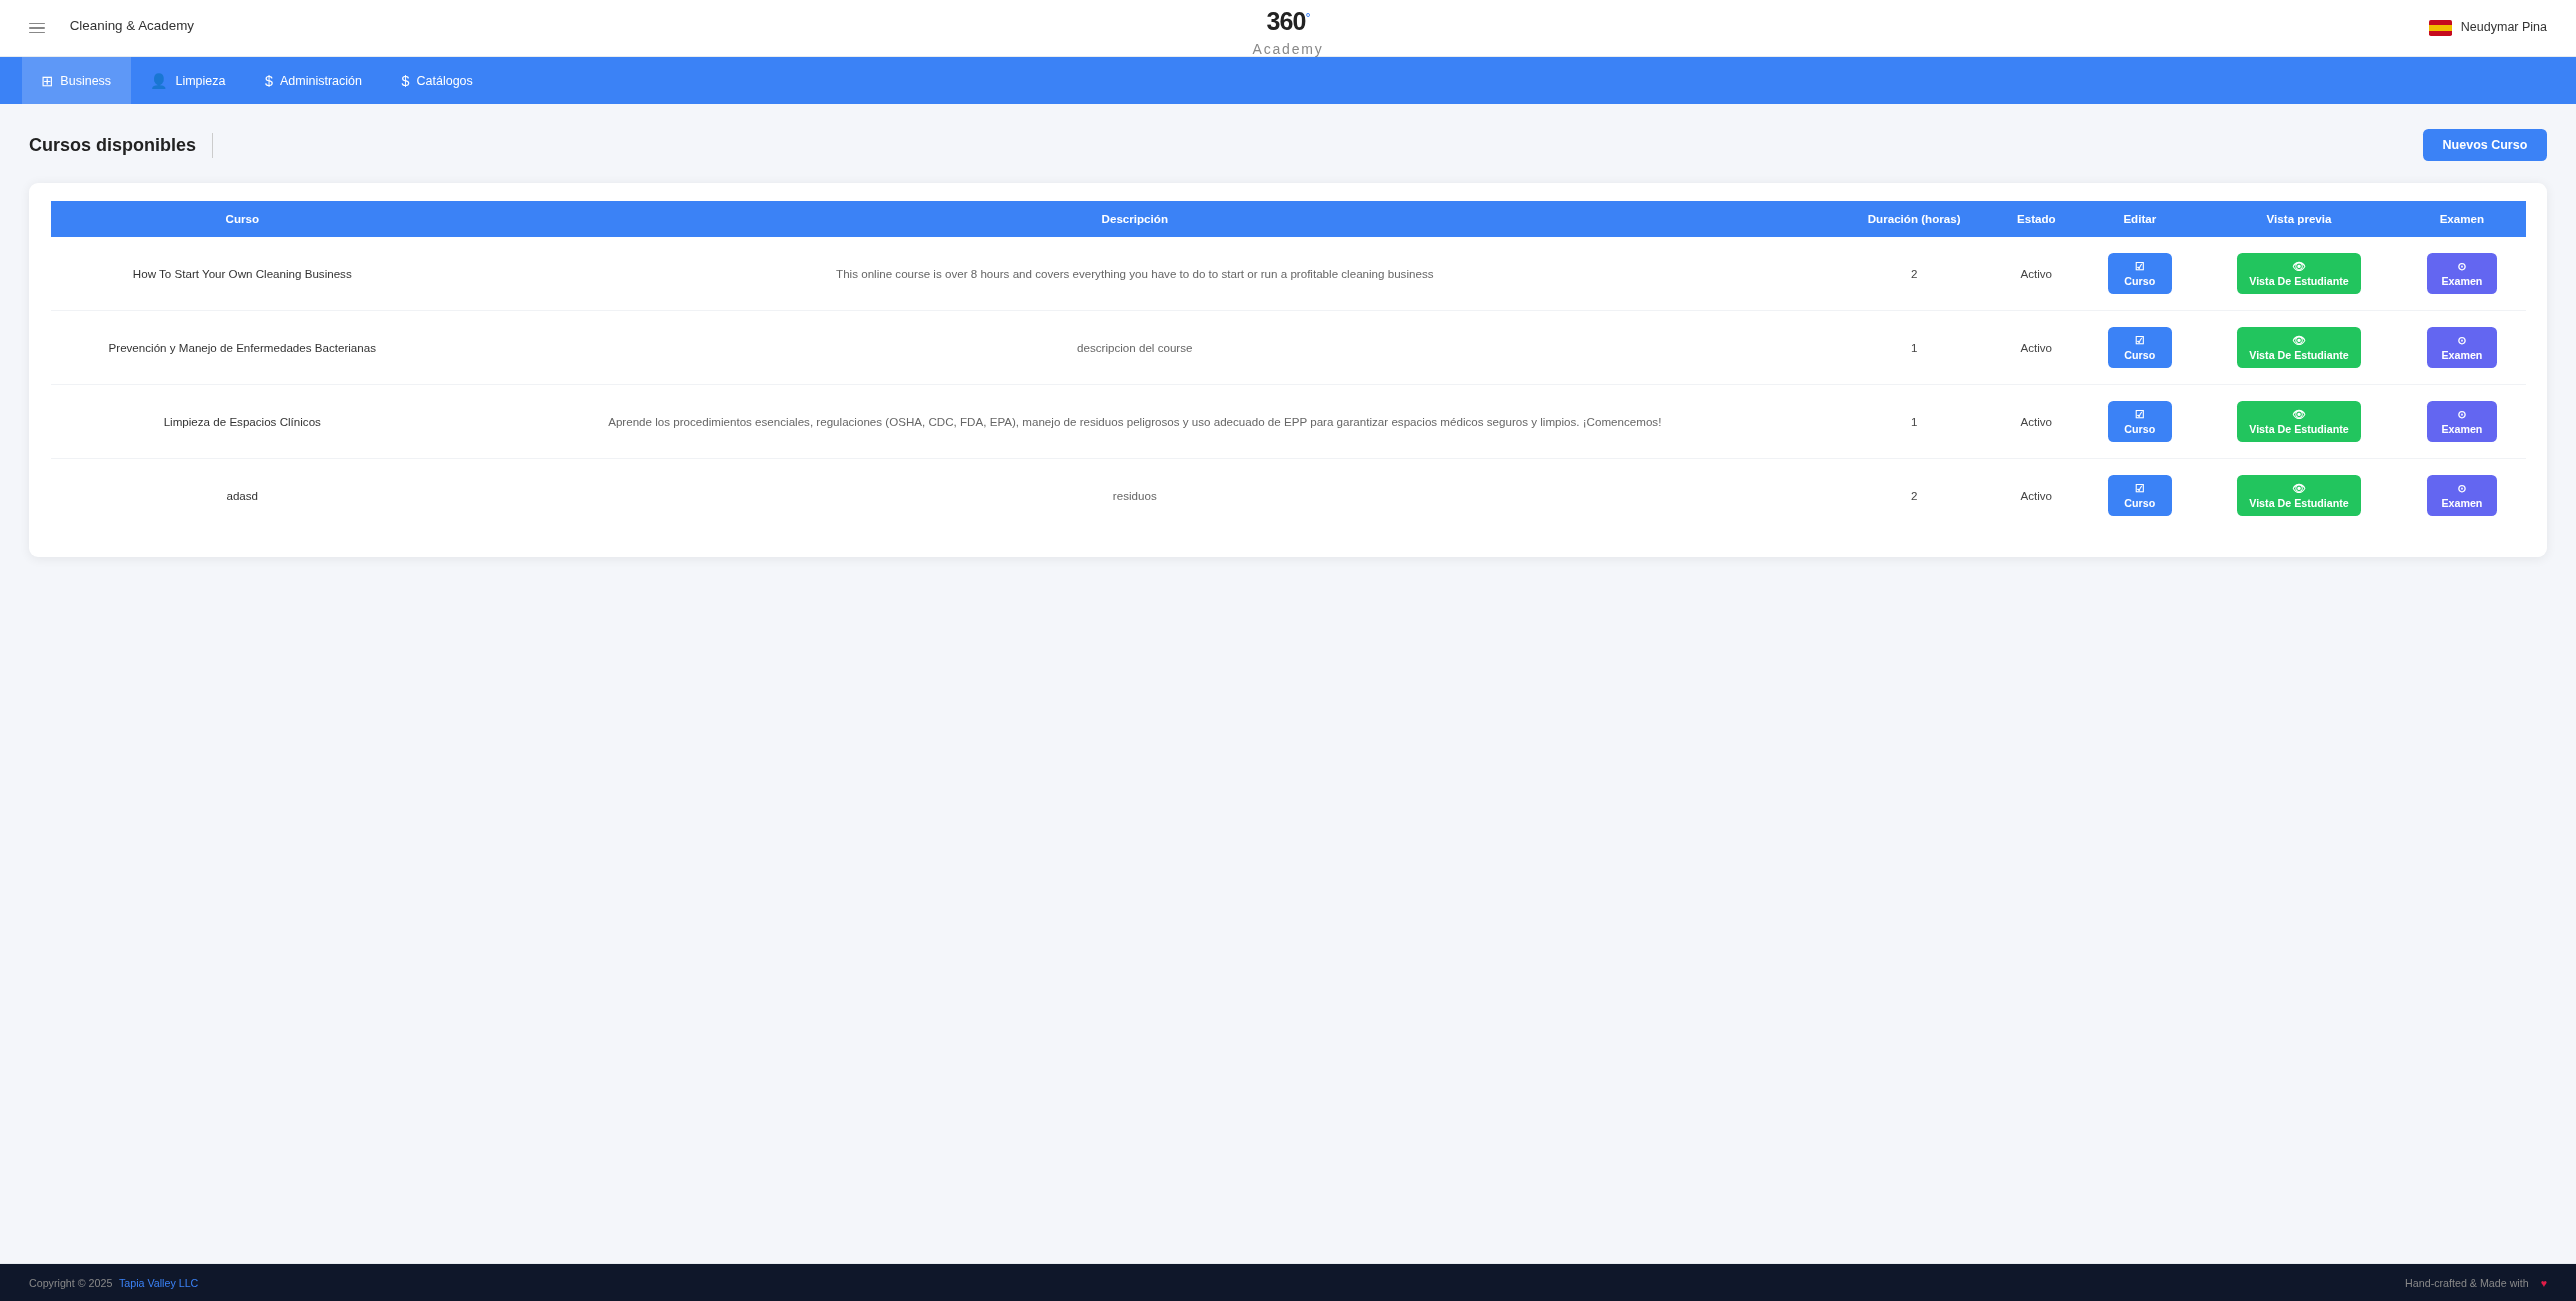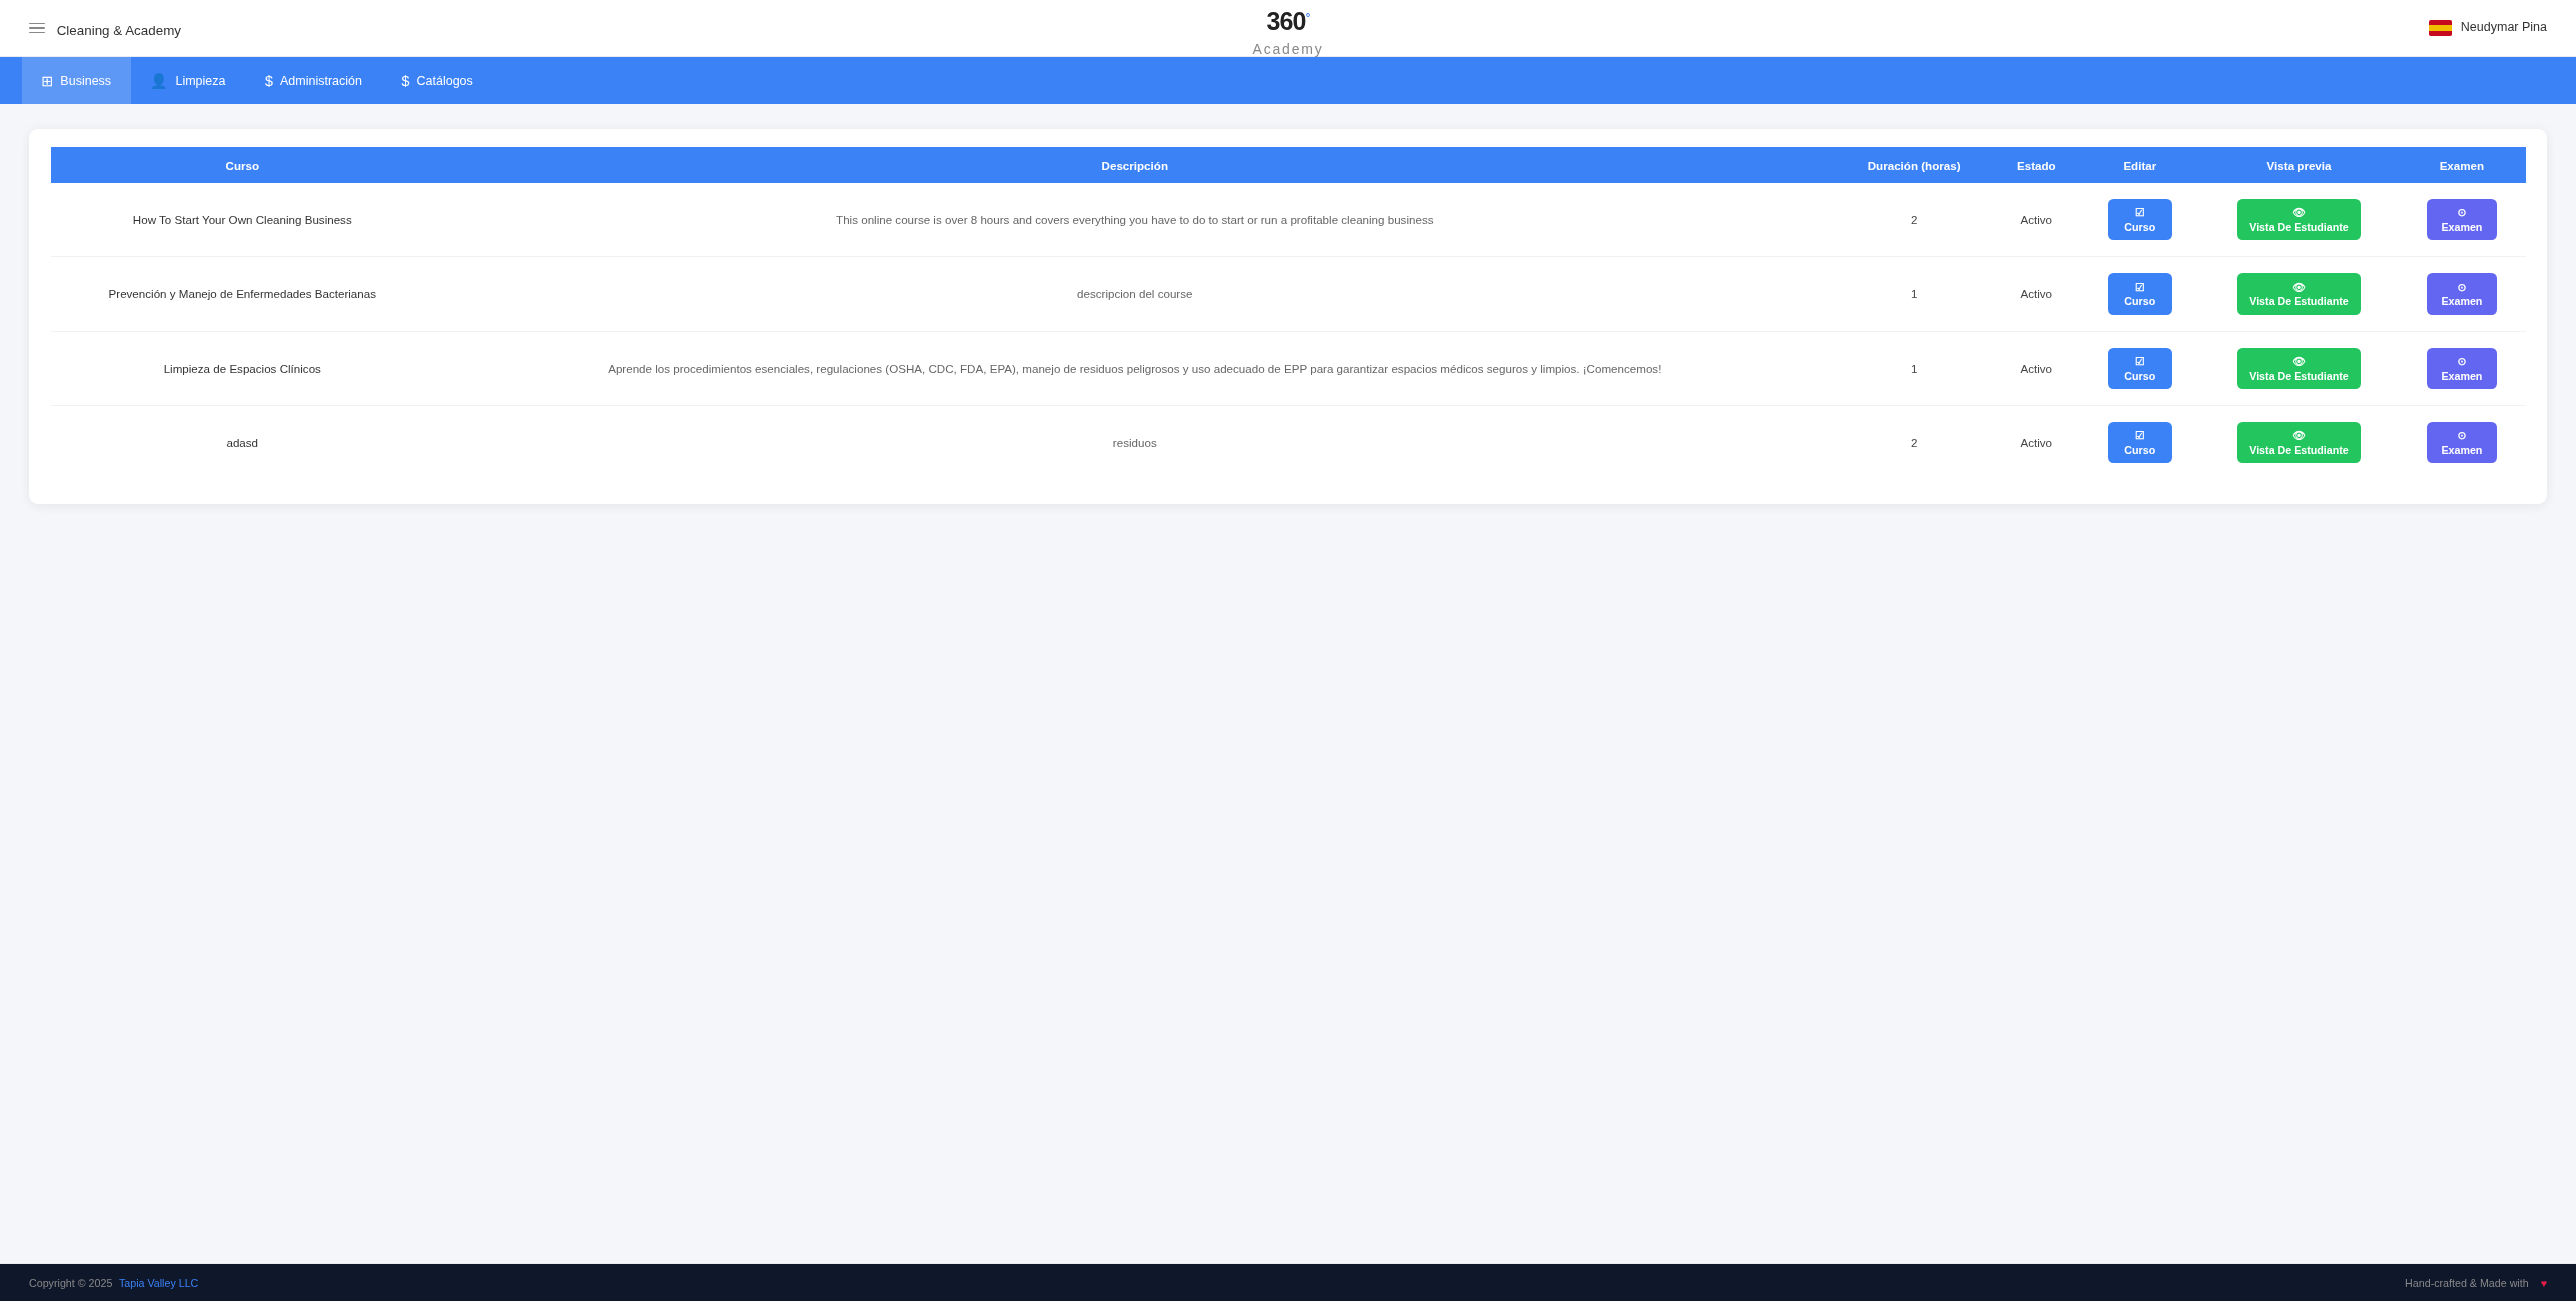--- a/index.html
+++ b/index.html
@@ -10,22 +10,22 @@
       background: #fff;
       display: flex;
       align-items: center;
       justify-content: space-between;
       padding: 0 29px;
       height: 57px;
       border-bottom: 0.9px solid #e8ecf0;
     }
     .topbar-left {
       display: flex;
-      align-items: flex-end;
-      gap: 8px;
+      align-items: flex-start;
+      gap: 21px;
     }
     .topbar-expand-icon {
       width: 19.7px; height: 19.7px;
       display: flex; flex-direction: column; gap: 2.7px; cursor: pointer;
       justify-content: center;
     }
     .topbar-expand-icon span {
       display: block; width: 16px; height: 1.8px; background: #888; border-radius: 0.9px;
     }
     .topbar-title {
@@ -208,20 +208,27 @@
     <span class="nav-icon">$</span>
     <span>Administración</span>
   </a>
   <a class="nav-item">
     <span class="nav-icon">$</span>
     <span>Catálogos</span>
   </a>
 </nav>
 
 <div class="page-content">
+  <div class="page-header">
+    <div class="page-title-area">
+      <h1 class="page-title">Cursos disponibles</h1>
+      <div class="page-title-divider"></div>
+    </div>
+    <button class="btn-nuevo-curso">Nuevos Curso</button>
+  </div>
 
   <div class="card">
     <div class="table-container">
       <table>
         <thead>
           <tr>
             <th>Curso</th>
             <th>Descripción</th>
             <th>Duración (horas)</th>
             <th>Estado</th>

